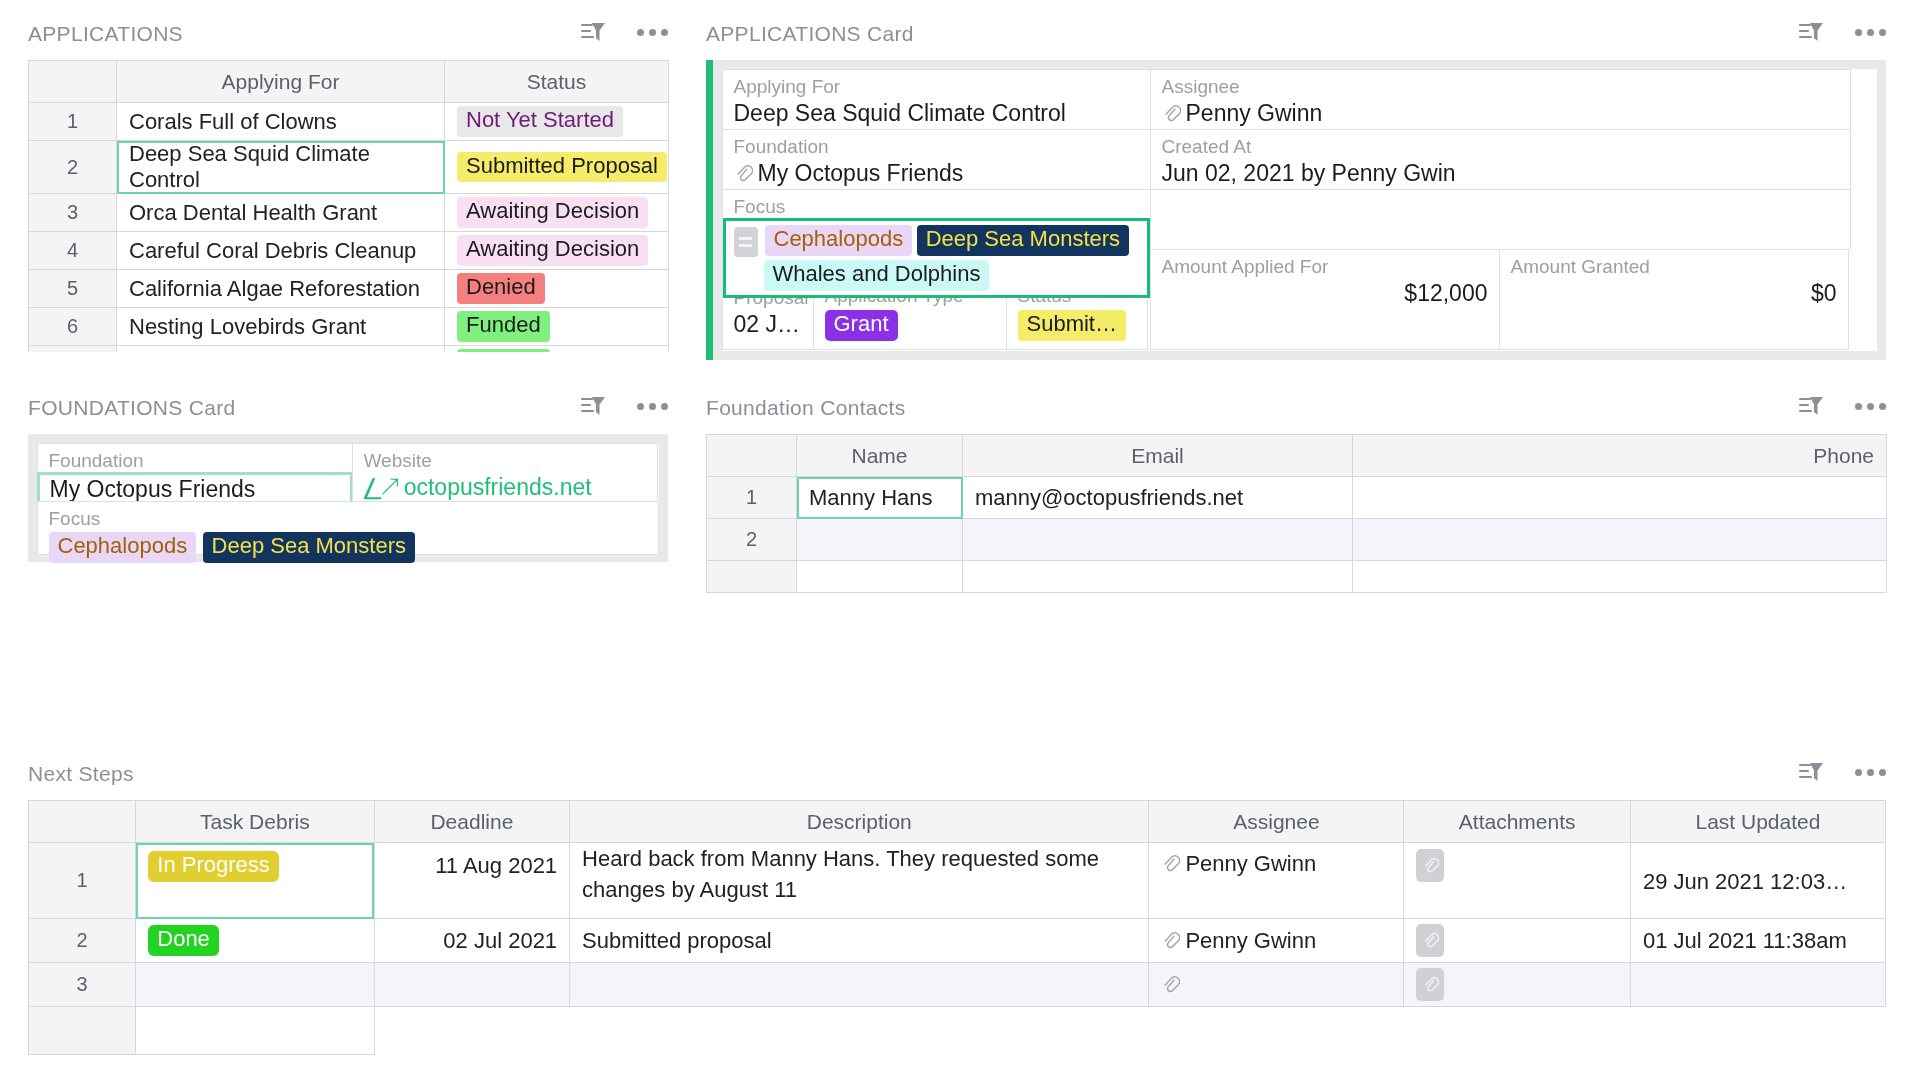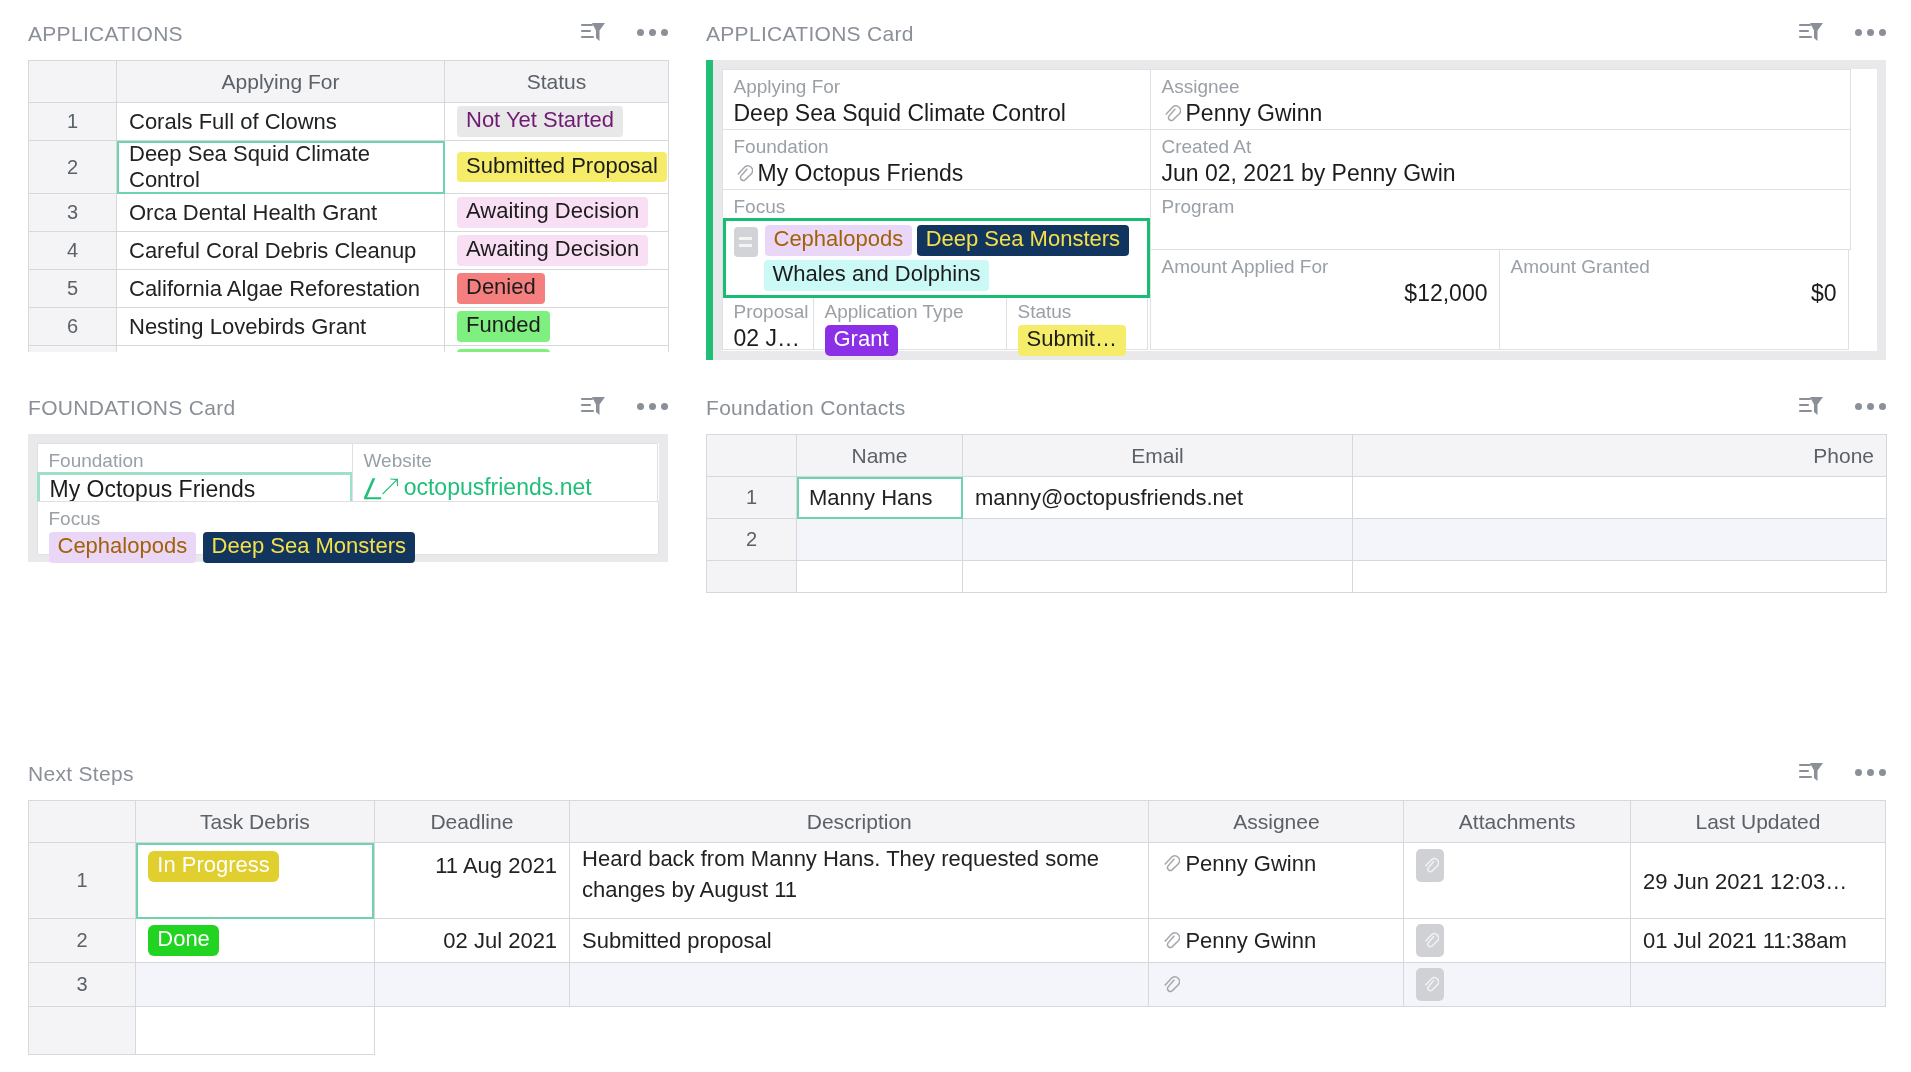--- a/index.html
+++ b/index.html
@@ -245,21 +245,21 @@
               <span class="dhandle">
                   <span></span>
                   <span></span>
                 </span><span class="pill purple">Cephalopods</span>
               <span class="pill navy">Deep Sea Monsters</span>
               <div style="margin-top:3px; padding-left:30px;">
                 <span class="pill cyan">Whales and Dolphins</span>
               </div>
             </div>
           </div>
-          <div style="display:flex; height:55px;">
+          <div style="display:flex; height:55px;align-items:flex-end;">
             <div class="fcell" style="width:92px;">
               <span class="flabel">Proposal</span>
               <span class="fval">02 J…</span>
             </div>
             <div class="fcell" style="width:194px;">
               <span class="flabel">Application Type</span>
               <span class="fval"><span class="pill violet">Grant</span></span>
             </div>
             <div class="fcell" style="width:142px;">
               <span class="flabel">Status</span>
@@ -275,21 +275,20 @@
               <svg class="clip" viewBox="0 0 20 22">
                   <path d="M14 6 L7.5 13.5 a3 3 0 0 0 4.2 4.2 L18.5 11 a5 5 0 0 0 -7 -7 L4 12"></path>
                 </svg><span>Penny Gwinn</span>
             </span>
           </div>
           <div class="fcell" style="height:61px;">
             <span class="flabel">Created At</span>
             <span class="fval">Jun 02, 2021 by Penny Gwin</span>
           </div>
           <div class="fcell" style="height:61px;">
-            <span class="flabel">Program</span>
           </div>
           <div style="display:flex; height:100px;">
             <div class="fcell" style="width:350px;">
               <span class="flabel">Amount Applied For</span>
               <span class="fval right">$12,000</span>
             </div>
             <div class="fcell" style="width:350px;">
               <span class="flabel">Amount Granted</span>
               <span class="fval right">$0</span>
             </div>

